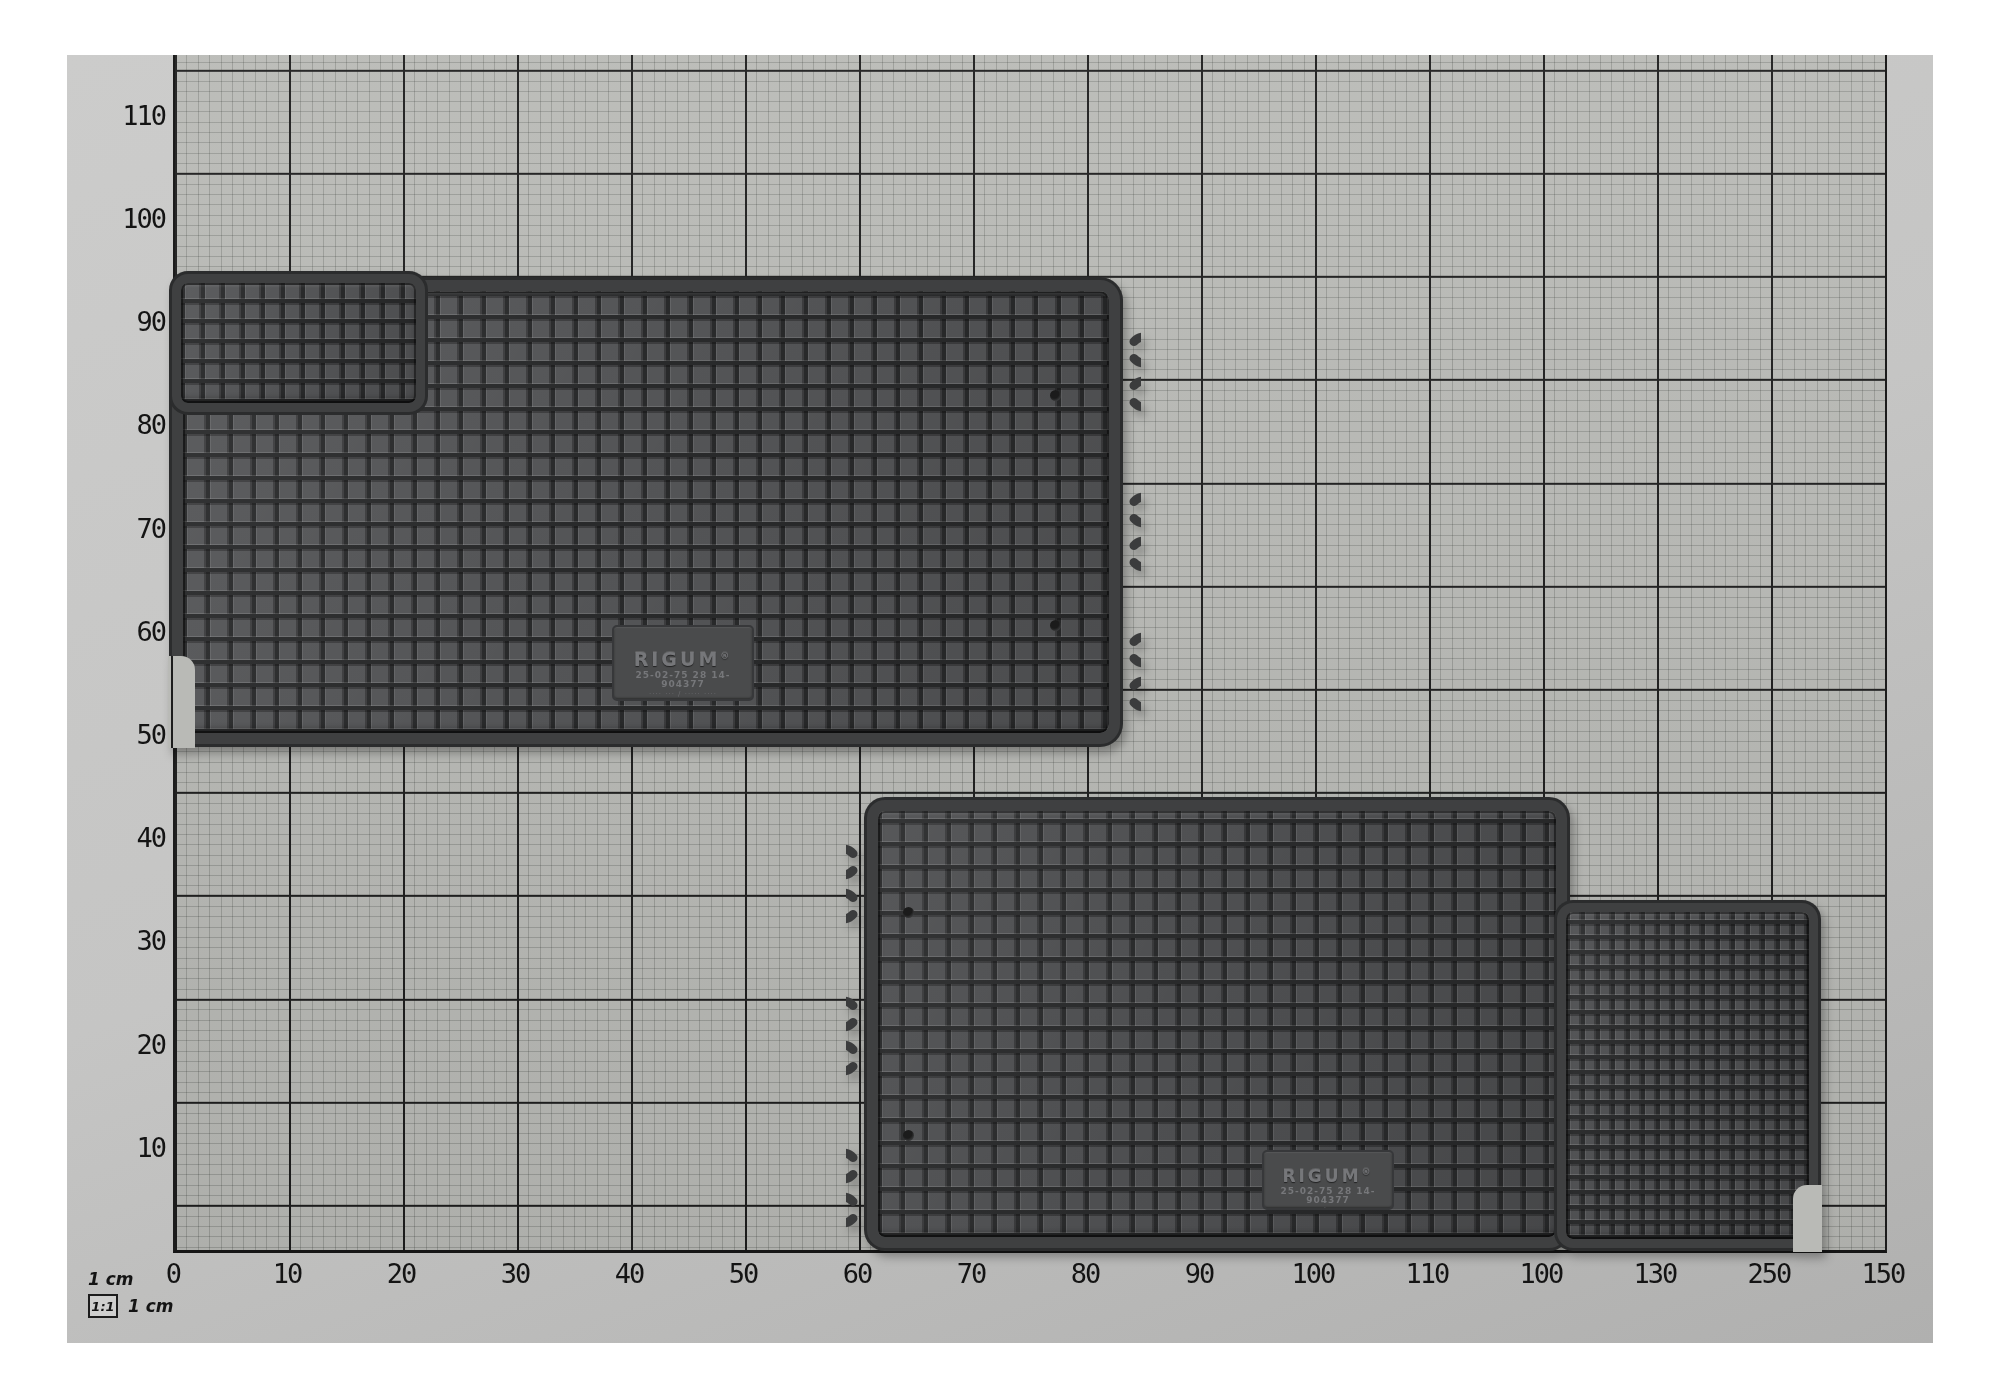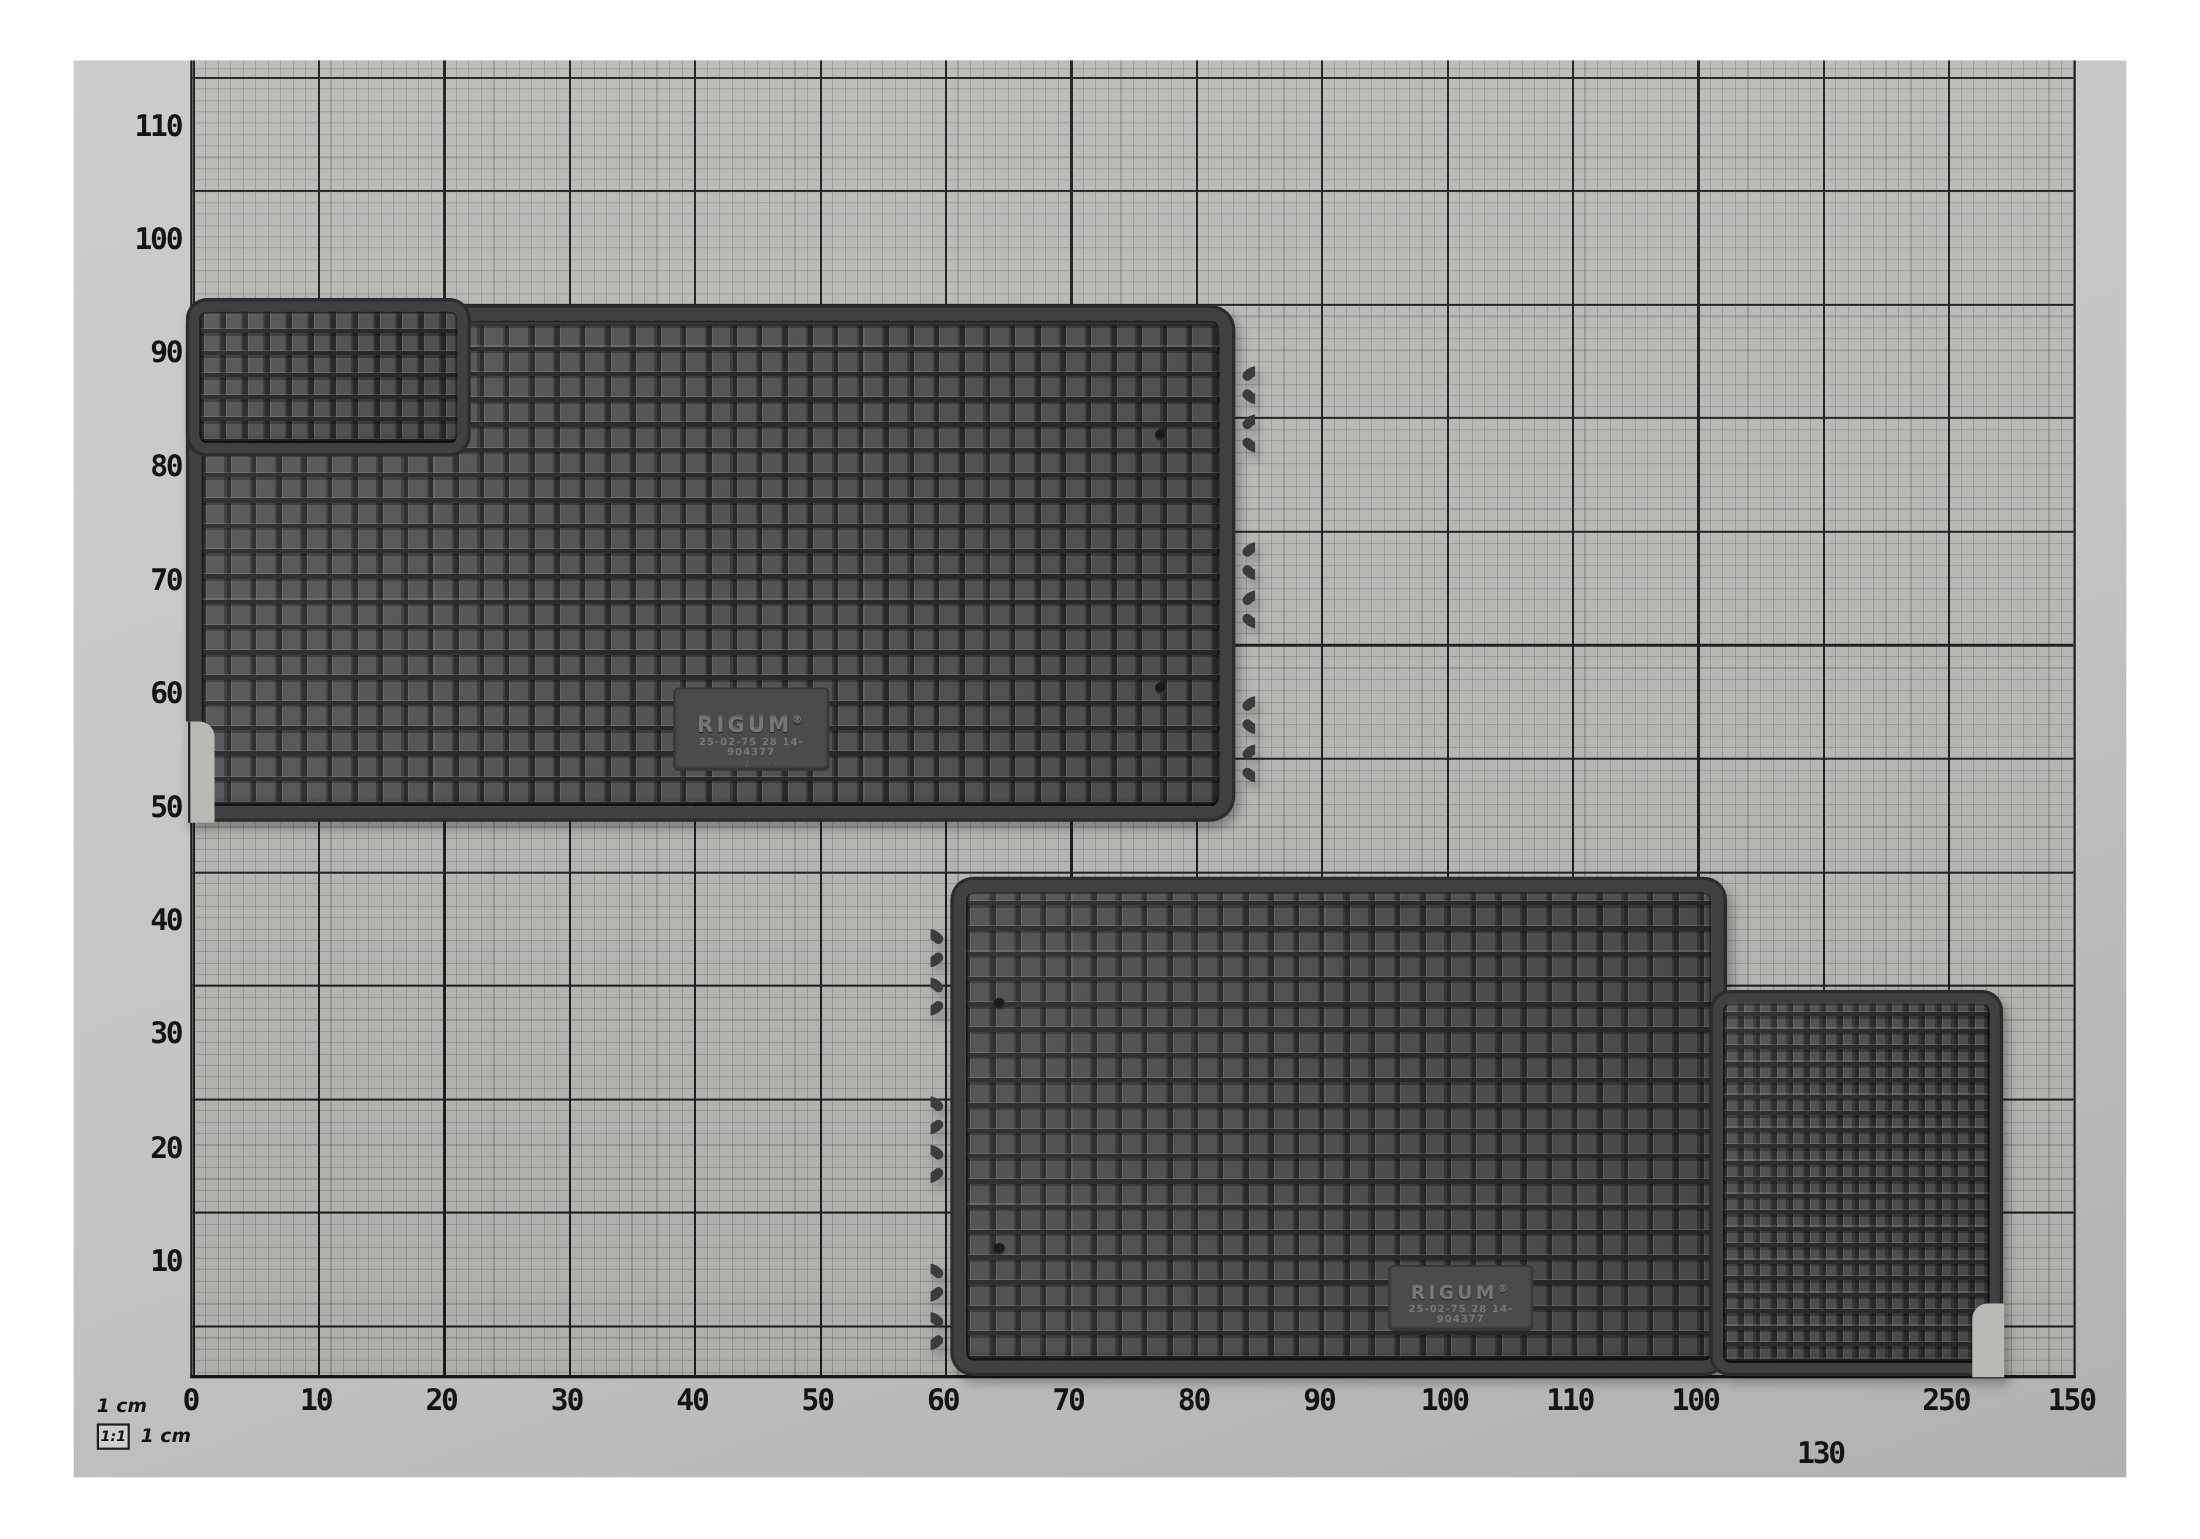--- a/index.html
+++ b/index.html
@@ -17,21 +17,21 @@
     background:
       linear-gradient(180deg, rgba(255,255,255,.05), rgba(0,0,0,.06)),
       repeating-linear-gradient(90deg,#1d1d1d 0 2px,transparent 2px 114px),
       repeating-linear-gradient(0deg,#1d1d1d 0 2px,transparent 2px 103.2px),
       repeating-linear-gradient(90deg,rgba(30,35,30,.20) 0 1px,transparent 1px 11.4px),
       repeating-linear-gradient(0deg,rgba(30,35,30,.20) 0 1px,transparent 1px 10.32px),
       #b9bab6;
     background-position:0 0, 0 0, 0 -43.2px, 0 0, 0 8px;}
 
   .xt,.yt{position:absolute;color:#141414;font-family:"DejaVu Sans Mono","Liberation Mono",monospace;
-          font-weight:bold;font-size:27px;letter-spacing:-2px;}
+          font-weight:normal;font-size:27px;letter-spacing:-2px;}
   .xt{top:1203px;transform:translateX(-50%);}
   .yt{width:70px;text-align:right;transform:translateY(-50%);}
 
   
   .legend{position:absolute;left:21px;top:1214px;color:#141414;font-style:italic;}
   .legend .cm1{font-size:17px;font-weight:bold;}
   .legend .row{display:flex;align-items:center;margin-top:5px;}
   .scalebox{width:26px;height:20px;border:2px solid #1c1c1c;background:#cfcfce;
             display:flex;align-items:center;justify-content:center;
             font-size:13px;font-weight:bold;}
@@ -102,21 +102,21 @@
       <div class="xt" style="left: 448px;">30</div>
       <div class="xt" style="left: 562px;">40</div>
       <div class="xt" style="left: 676px;">50</div>
       <div class="xt" style="left: 790px;">60</div>
       <div class="xt" style="left: 904px;">70</div>
       <div class="xt" style="left: 1018px;">80</div>
       <div class="xt" style="left: 1132px;">90</div>
       <div class="xt" style="left: 1246px;">100</div>
       <div class="xt" style="left: 1360px;">110</div>
       <div class="xt" style="left: 1474px;">100</div>
-      <div class="xt" style="left: 1588px; margin-top: 48px;">130</div>
+      <div class="xt" style="left: 1588px;">130</div>
       <div class="xt" style="left: 1702px;">250</div>
       <div class="xt" style="left: 1816px;">150</div>
     </div>
   <div id="yLabels">
       <div class="yt" style="left: 28px; top: 59.8px;">110</div>
       <div class="yt" style="left: 28px; top: 163px;">100</div>
       <div class="yt" style="left: 28px; top: 266.2px;">90</div>
       <div class="yt" style="left: 28px; top: 369.4px;">80</div>
       <div class="yt" style="left: 28px; top: 472.6px;">70</div>
       <div class="yt" style="left: 28px; top: 575.8px;">60</div>

